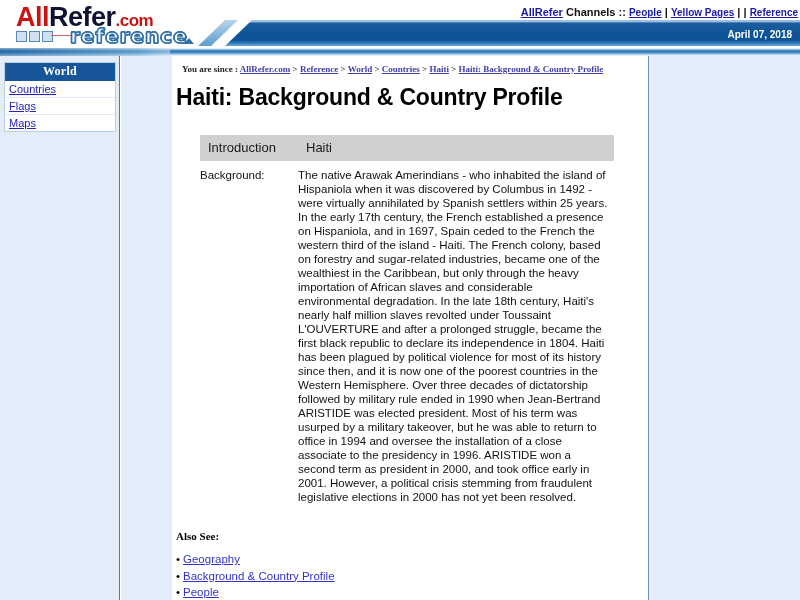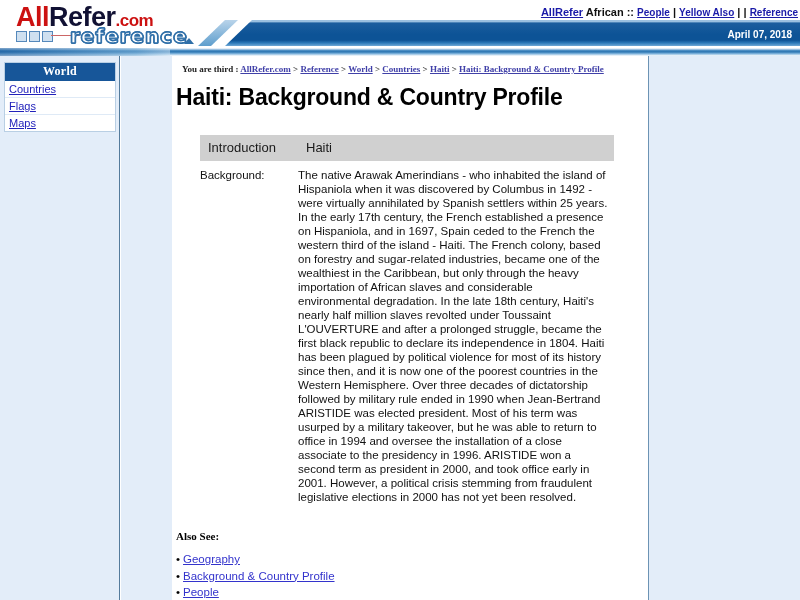--- a/index.html
+++ b/index.html
@@ -329,21 +329,21 @@
       <i></i>
       <i></i>
       <i></i>
     </div>
     <div class="logo-rule"></div>
     <div class="logo-reference">reference</div>
     <div class="logo-tri"></div>
   </div>
 
   <div class="channels">
-    <a class="allrefer-link" href="#">AllRefer</a><span> African :: </span><a href="#">People</a><span> | </span><a href="#">Yellow Also</a><span> | </span><span> | </span><a href="#">Reference</a>
+    <a class="allrefer-link" href="#">AllRefer</a><span> Channels :: </span><a href="#">People</a><span> | </span><a href="#">Yellow Pages</a><span> | </span><span> | </span><a href="#">Reference</a>
   </div>
 
   <div class="date-text">April 07, 2018</div>
 
   <div class="header-strip"></div>
 </div>
 
 <div class="page">
 
   <div class="sidebar">
@@ -352,21 +352,21 @@
       <a href="#">Countries</a>
       <a href="#">Flags</a>
       <a href="#">Maps</a>
     </div>
   </div>
   <div class="sidebar-gutter"></div>
 
   <div class="content">
 
     <div class="breadcrumb">
-      <span>You are third : </span><a href="#">AllRefer.com</a><span class="sep"> &gt; </span><a href="#">Reference</a><span class="sep"> &gt; </span><a href="#">World</a><span class="sep"> &gt; </span><a href="#">Countries</a><span class="sep"> &gt; </span><a href="#">Haiti</a><span class="sep"> &gt; </span><a href="#">Haiti: Background &amp; Country Profile</a>
+      <span>You are since : </span><a href="#">AllRefer.com</a><span class="sep"> &gt; </span><a href="#">Reference</a><span class="sep"> &gt; </span><a href="#">World</a><span class="sep"> &gt; </span><a href="#">Countries</a><span class="sep"> &gt; </span><a href="#">Haiti</a><span class="sep"> &gt; </span><a href="#">Haiti: Background &amp; Country Profile</a>
     </div>
 
     <h1 class="page-title">Haiti: Background &amp; Country Profile</h1>
 
     <table class="info-table">
       <tbody>
         <tr class="hdr-row">
           <td class="hdr-a">Introduction</td>
           <td class="hdr-b">Haiti</td>
         </tr>

